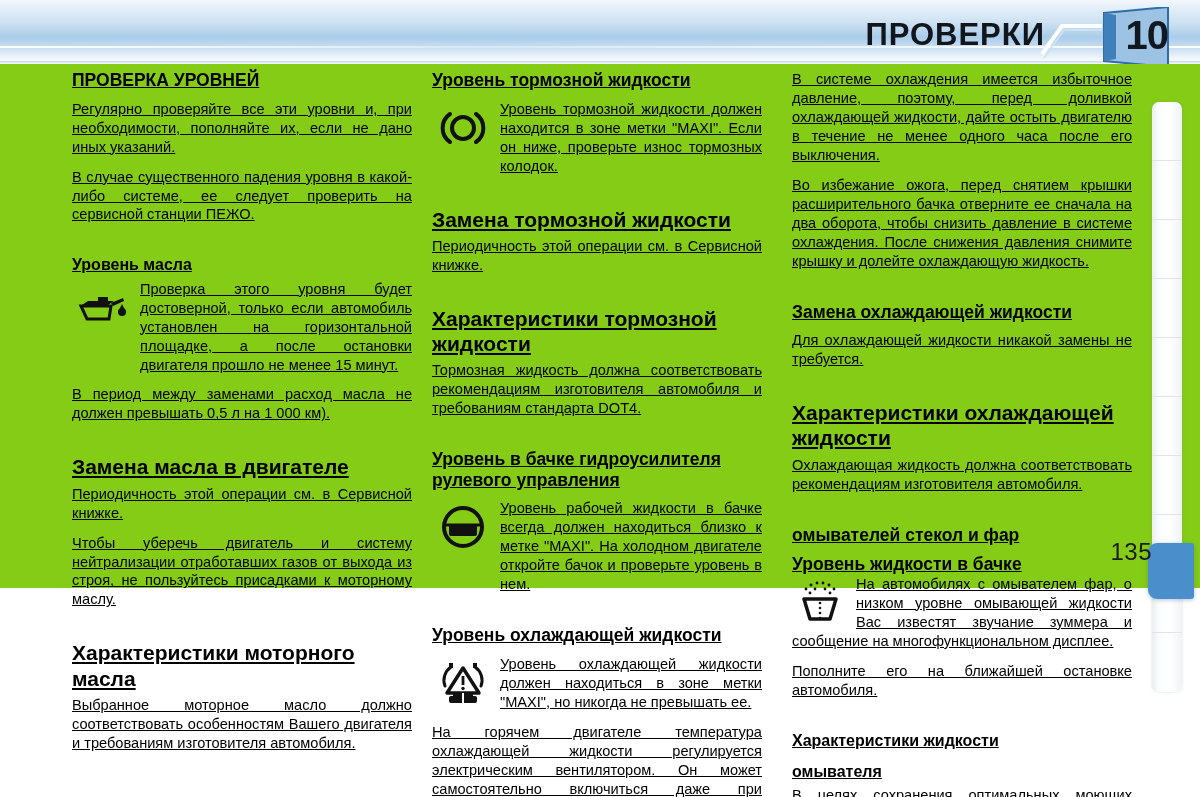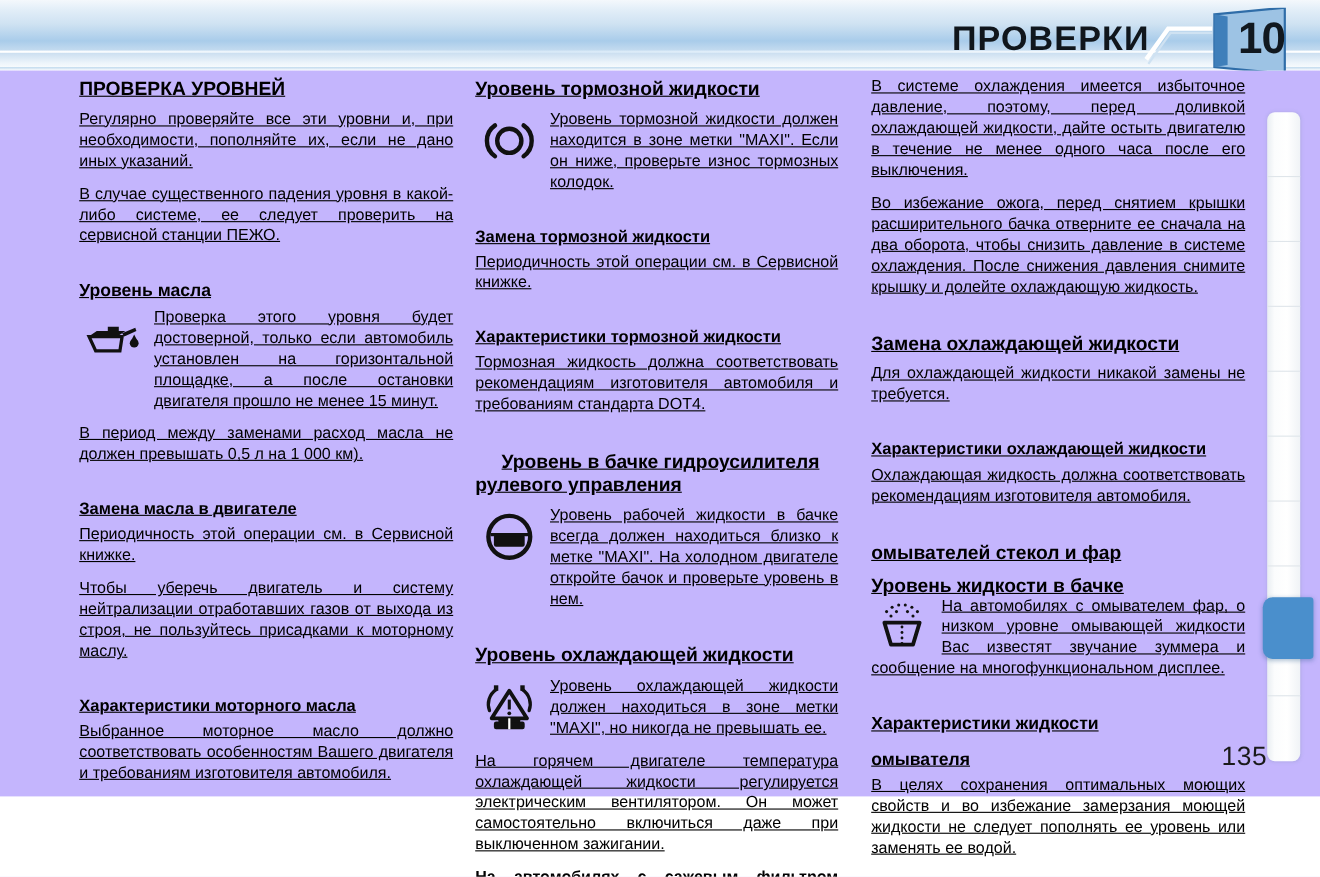--- a/index.html
+++ b/index.html
@@ -5,22 +5,22 @@
   * { box-sizing: border-box; }
   html, body {
     margin: 0; padding: 0;
     width: 1200px; height: 797px;
     background: #ffffff;
     font-family: "Liberation Sans", sans-serif;
     overflow: hidden;
   }
   .page {
     position: relative;
-    width: 1200px; height: 724px;
-    background: #c4b5fd;
+    width: 1200px; height: 588px;
+    background: #84cc16;
   }
 
   
   .header {
     position: absolute;
     top: 0; left: 0;
     width: 1200px; height: 64px;
     background: linear-gradient(to bottom,
        #f4f8fc 0%, #e2eef8 14%, #cfe2f2 34%,
        #a9ccea 58%, #cde0f1 76%, #eef5fb 90%, #ffffff 100%);
@@ -84,21 +84,21 @@
 
   h2.sec-title {
     margin: 0 0 9px 0;
     font-size: 17.5px;
     font-weight: bold;
     color: #000;
     line-height: 1.18;
   }
   h3.sub-title {
     margin: 0 0 5px 0;
-    font-size: 15px;
+    font-size: 21px;
     font-weight: bold;
     color: #000;
     line-height: 1.2;
   }
   h3.sub-title.wide { font-size: 16px; }
   p.body {
     margin: 0 0 11px 0;
     font-size: 14.6px;
     line-height: 1.30;
     text-align: justify;
@@ -257,21 +257,21 @@
       <h3 class="sub-title">Замена тормозной жидкости</h3>
       <p class="body">Периодичность этой операции см. в Сервисной книжке.</p>
 
       <div class="gap-m"></div>
 
       <h3 class="sub-title">Характеристики тормозной жидкости</h3>
       <p class="body">Тормозная жидкость должна соответствовать рекомендациям изготовителя автомобиля и требованиям стандарта DOT4.</p>
 
       <div class="gap-m"></div>
 
-      <h2 class="sec-title" style="margin-bottom:0;margin-left:24px;">Уровень в бачке гидроусилителя</h2>
+      <h2 class="sec-title" style="margin-bottom:0;">Уровень в бачке гидроусилителя</h2>
       <h2 class="sec-title">рулевого управления</h2>
 
       <div class="icon-block flow">
         <div class="ib-icon">
           <svg width="46" height="44" viewBox="0 0 46 44">
             <circle cx="23" cy="22" r="19" fill="none" stroke="#111" stroke-width="4"></circle>
             <rect x="9" y="20" width="28" height="11" rx="2" fill="#111"></rect>
             <path d="M6 20 H40" stroke="#111" stroke-width="3"></path>
           </svg>
         </div>
@@ -343,20 +343,21 @@
                 <circle cx="37" cy="8" r="1.4"></circle>
               <circle cx="31" cy="6" r="1.4"></circle>
                 <circle cx="38" cy="16" r="1.4"></circle>
               <circle cx="33" cy="12" r="1.4"></circle>
             </g>
           </svg>
         </div>
         <p class="flowtext">На автомобилях с омывателем фар, о низком уровне омывающей жидкости Вас известят звучание зуммера и сообщение на многофункциональном дисплее.</p>
       </div>
 
+      <p class="body">Пополните его на ближайшей остановке автомобиля.</p>
 
       <div class="gap-m"></div>
 
       <h3 class="sub-title wide" style="margin-bottom:12px;">Характеристики жидкости</h3>
       <h3 class="sub-title wide">омывателя</h3>
       <p class="body last">В целях сохранения оптимальных моющих свойств и во избежание замерзания моющей жидкости не следует пополнять ее уровень или заменять ее водой.</p>
     </div>
 
   </div>
 

